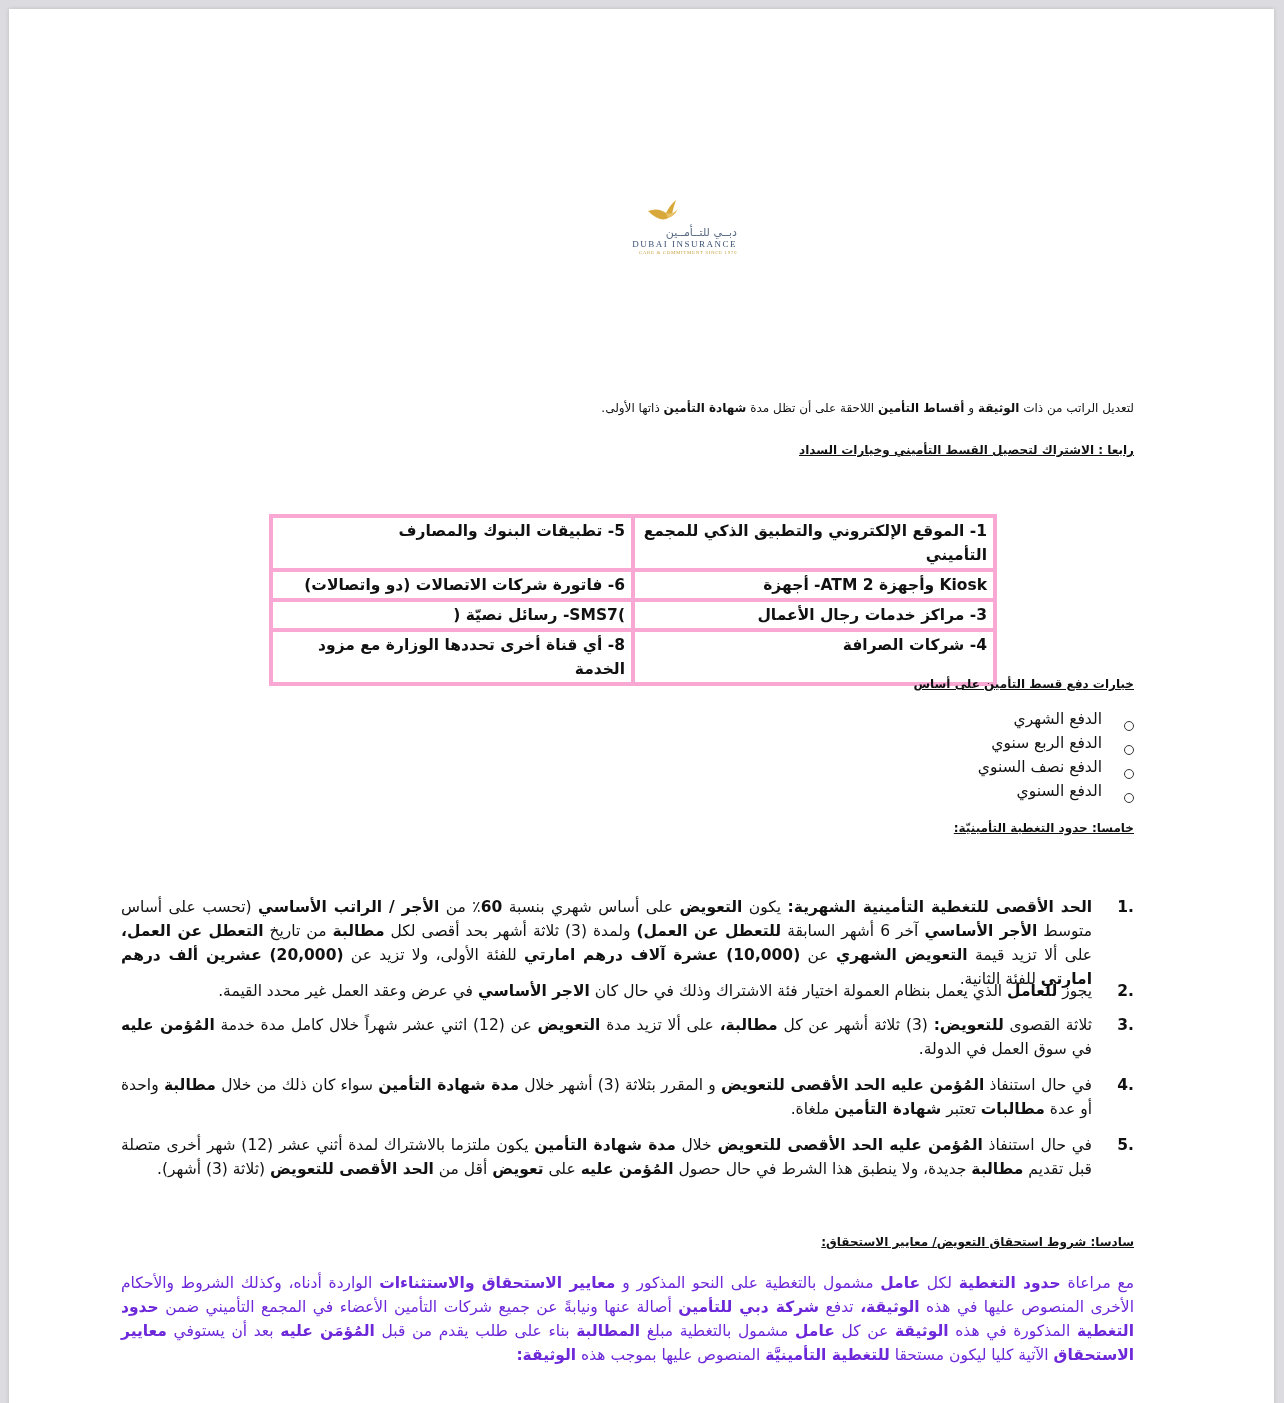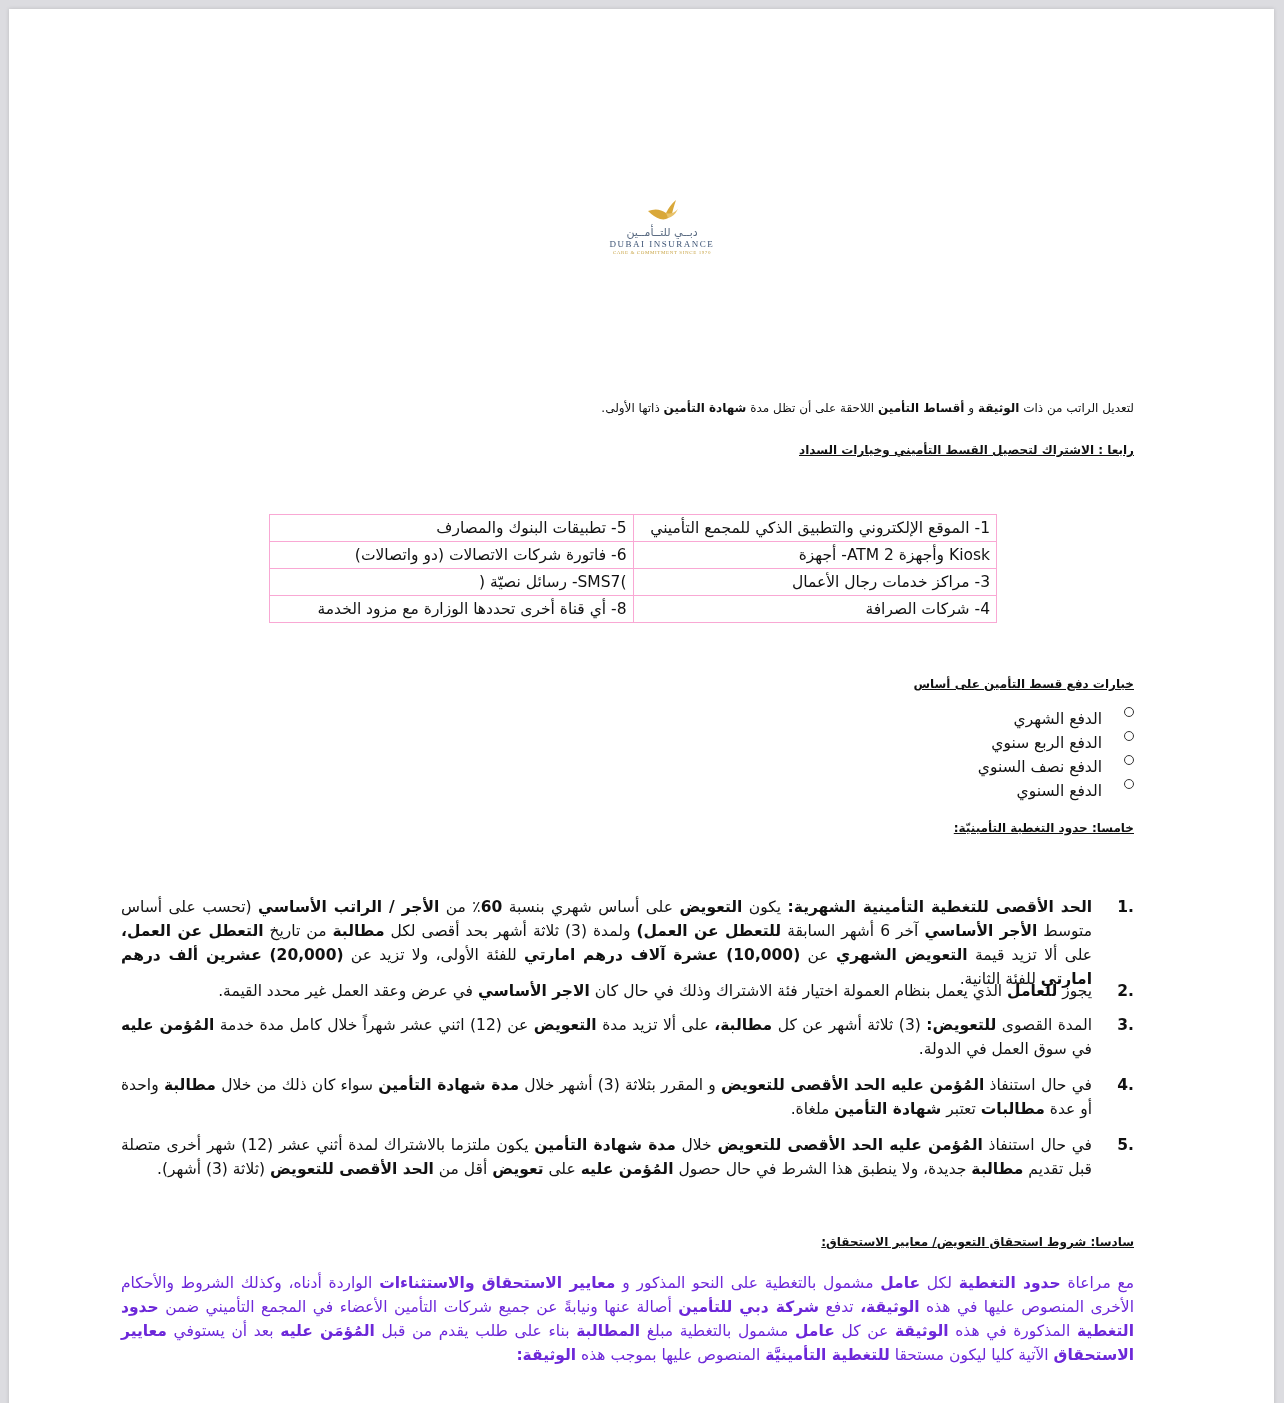--- a/index.html
+++ b/index.html
@@ -8,43 +8,43 @@
     background: #dcdce0;
     font-family: "DejaVu Sans", sans-serif;
   }
   .page {
     position: absolute; left: 9px; top: 9px; width: 1265px; height: 1400px;
     background: #ffffff;
     box-shadow: 0 0 4px rgba(0,0,0,0.15);
   }
   .logo {
     position: absolute; left: 578px; top: 188px; width: 150px; height: 60px;
-    text-align: center;
+    text-align: right;
   }
   .logo svg { display: block; margin: 0 auto; }
   .logo-ar { font-size: 11px; color: #5a6b82; direction: rtl; line-height: 12px; }
   .logo-en { font-family: Liberation Serif, serif; font-size: 9px; letter-spacing: 1.5px; color: #3d5475; line-height: 10px; }
   .logo-tag { font-family: "Liberation Serif", serif; font-size: 5px; letter-spacing: 0.6px; color: #c9a548; line-height: 7px; }
 
   .rtl { direction: rtl; text-align: right; color: #111; }
   .line { position: absolute; right: 140px; font-size: 12px; white-space: nowrap; }
   .heading { font-weight: bold; text-decoration: underline; }
   b { font-weight: bold; }
 
   table.channels {
     position: absolute; left: 260px; top: 505px; width: 728px;
     border-collapse: collapse; direction: rtl; font-size: 15.5px; color: #111;
   }
   table.channels td {
-    border: 1px solid #f9a8d4; padding: 1px 6px; vertical-align: top; width: 50%;
-    font-weight: normal; line-height: 24px;
+    border: 4px solid #f9a8d4; padding: 1px 6px; vertical-align: top; width: 50%;
+    font-weight: bold; line-height: 24px;
   }
 
   .options { position: absolute; right: 140px; top: 698px; direction: rtl; font-size: 15.5px; color: #111; }
-  .opt { height: 24px; line-height: 24px; display: flex; align-items: flex-start; }
+  .opt { height: 24px; line-height: 24px; display: flex; align-items: flex-end; }
   .opt .bullet { width: 8px; height: 8px; border: 1px solid #333; border-radius: 50%; margin-left: 22px; margin-right: 0; display: inline-block; }
 
   .numlist { position: absolute; left: 112px; right: 140px; direction: rtl; font-size: 15.5px; color: #111; line-height: 24px; }
   .num-item { position: absolute; right: 0; left: 0; padding-right: 42px; text-align: justify; }
   .num-item .num { position: absolute; right: 0; top: 0; font-weight: bold; }
 
   .para { position: absolute; left: 112px; right: 140px; top: 1262px; direction: rtl; text-align: justify; font-size: 15.5px; line-height: 24px; color: #6d28d9; }
 </style>
 </head>
 <body>
@@ -107,21 +107,21 @@
         <span class="bullet"></span>
         <span>الدفع السنوي</span>
       </div>
   </div>
 
   <div class="line rtl heading" style="top:812px;">خامسا:  حدود التغطية التأمينيّة:</div>
 
   <div class="numlist" style="top:886px;">
     <div class="num-item" style="top:0px;"><span class="num">.1</span><b>الحد الأقصى للتغطية التأمينية الشهرية:</b><span>  يكون </span><b>التعويض</b><span> على أساس شهري بنسبة </span><b>60</b><span>٪ من </span><b>الأجر / الراتب الأساسي</b><span> (تحسب على أساس متوسط </span><b>الأجر الأساسي</b><span> آخر 6 أشهر السابقة </span><b>للتعطل عن العمل)</b><span> ولمدة (3) ثلاثة أشهر بحد أقصى لكل </span><b>مطالبة</b><span> من تاريخ </span><b>التعطل عن العمل،</b><span> على ألا تزيد قيمة </span><b>التعويض الشهري</b><span> عن </span><b>(10,000) عشرة آلاف درهم امارتي</b><span> للفئة الأولى، ولا تزيد عن </span><b>(20,000) عشرين ألف درهم امارتي</b><span> للفئة الثانية.</span></div>
     <div class="num-item" style="top:84px;"><span class="num">.2</span><span>يجوز </span><b>للعامل</b><span> الذي يعمل بنظام العمولة اختيار فئة الاشتراك وذلك في حال كان </span><b>الاجر الأساسي</b><span> في عرض وعقد العمل غير محدد القيمة.</span></div>
-    <div class="num-item" style="top:118px;"><span class="num">.3</span><span>المدة القصوى </span><b>للتعويض:</b><span> (3) ثلاثة أشهر عن كل </span><b>مطالبة،</b><span> على ألا تزيد مدة </span><b>التعويض</b><span> عن (12) اثني عشر شهراً خلال كامل مدة خدمة </span><b>المُؤمن عليه</b><span> في سوق العمل في الدولة.</span></div>
+    <div class="num-item" style="top:118px;"><span class="num">.3</span><span>ثلاثة القصوى </span><b>للتعويض:</b><span> (3) ثلاثة أشهر عن كل </span><b>مطالبة،</b><span> على ألا تزيد مدة </span><b>التعويض</b><span> عن (12) اثني عشر شهراً خلال كامل مدة خدمة </span><b>المُؤمن عليه</b><span> في سوق العمل في الدولة.</span></div>
     <div class="num-item" style="top:178px;"><span class="num">.4</span><span>في حال استنفاذ </span><b>المُؤمن عليه الحد الأقصى للتعويض</b><span> و المقرر بثلاثة (3) أشهر خلال </span><b>مدة شهادة التأمين</b><span> سواء كان ذلك من خلال </span><b>مطالبة</b><span> واحدة أو عدة </span><b>مطالبات</b><span> تعتبر </span><b>شهادة التأمين</b><span> ملغاة.</span></div>
     <div class="num-item" style="top:238px;"><span class="num">.5</span><span>في حال استنفاذ </span><b>المُؤمن عليه الحد الأقصى للتعويض</b><span> خلال </span><b>مدة شهادة التأمين</b><span>  يكون ملتزما بالاشتراك لمدة أثني عشر (12) شهر أخرى متصلة قبل تقديم </span><b>مطالبة</b><span> جديدة، ولا ينطبق هذا الشرط في حال حصول </span><b>المُؤمن عليه</b><span> على </span><b>تعويض</b><span> أقل من  </span><b>الحد الأقصى للتعويض</b><span> (ثلاثة (3) أشهر).</span></div>
   </div>
 
   <div class="line rtl heading" style="top:1226px;">سادسا: شروط استحقاق  التعويض/ معايير الاستحقاق:</div>
 
   <div class="para"><span>مع مراعاة </span><b>حدود التغطية</b><span> لكل </span><b>عامل</b><span> مشمول بالتغطية على النحو المذكور و </span><b>معايير الاستحقاق والاستثناءات</b><span> الواردة أدناه، وكذلك الشروط والأحكام الأخرى المنصوص عليها في هذه </span><b>الوثيقة،</b><span> تدفع </span><b>شركة دبي للتأمين</b><span> أصالة عنها ونيابةً عن جميع شركات التأمين الأعضاء في المجمع التأميني ضمن </span><b>حدود التغطية</b><span> المذكورة في هذه </span><b>الوثيقة</b><span> عن كل </span><b>عامل</b><span> مشمول بالتغطية مبلغ </span><b>المطالبة</b><span> بناء على طلب يقدم من قبل </span><b>المُؤمَن عليه</b><span> بعد أن  يستوفي </span><b>معايير الاستحقاق</b><span> الآتية كليا ليكون مستحقا </span><b>للتغطية التأمينيَّة</b><span> المنصوص عليها بموجب هذه </span><b>الوثيقة:</b></div>
 
 </div>
 

